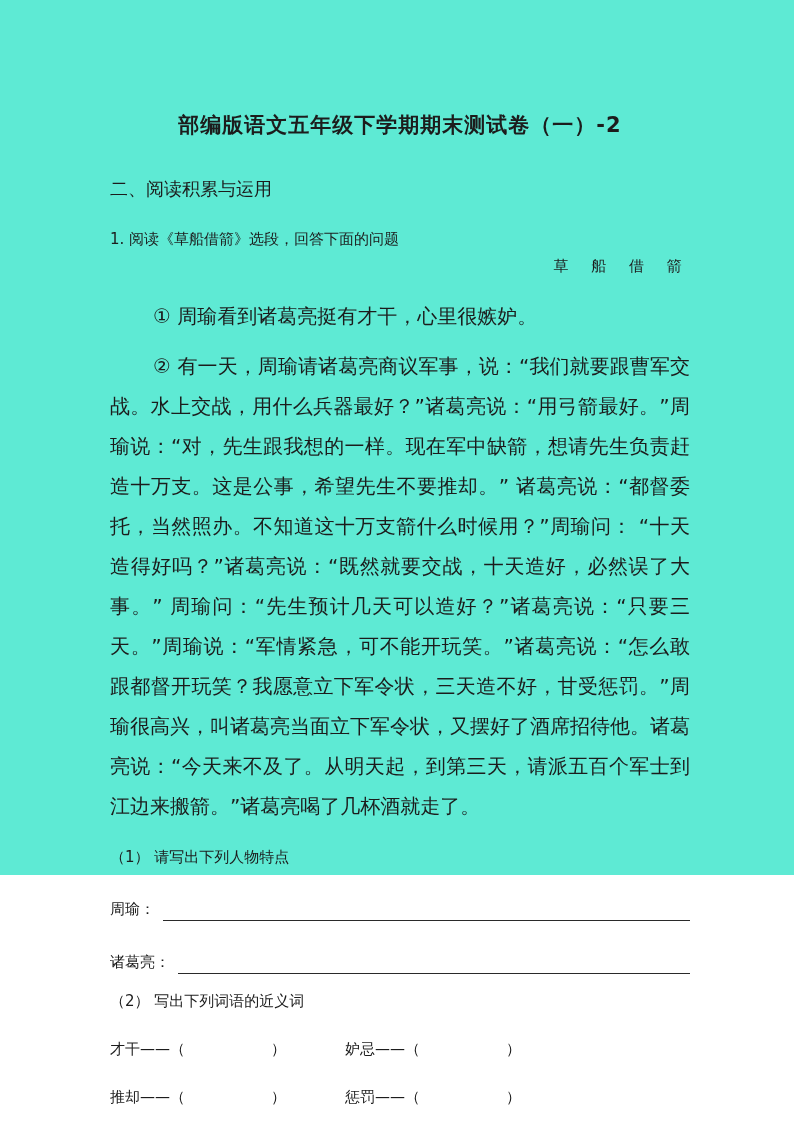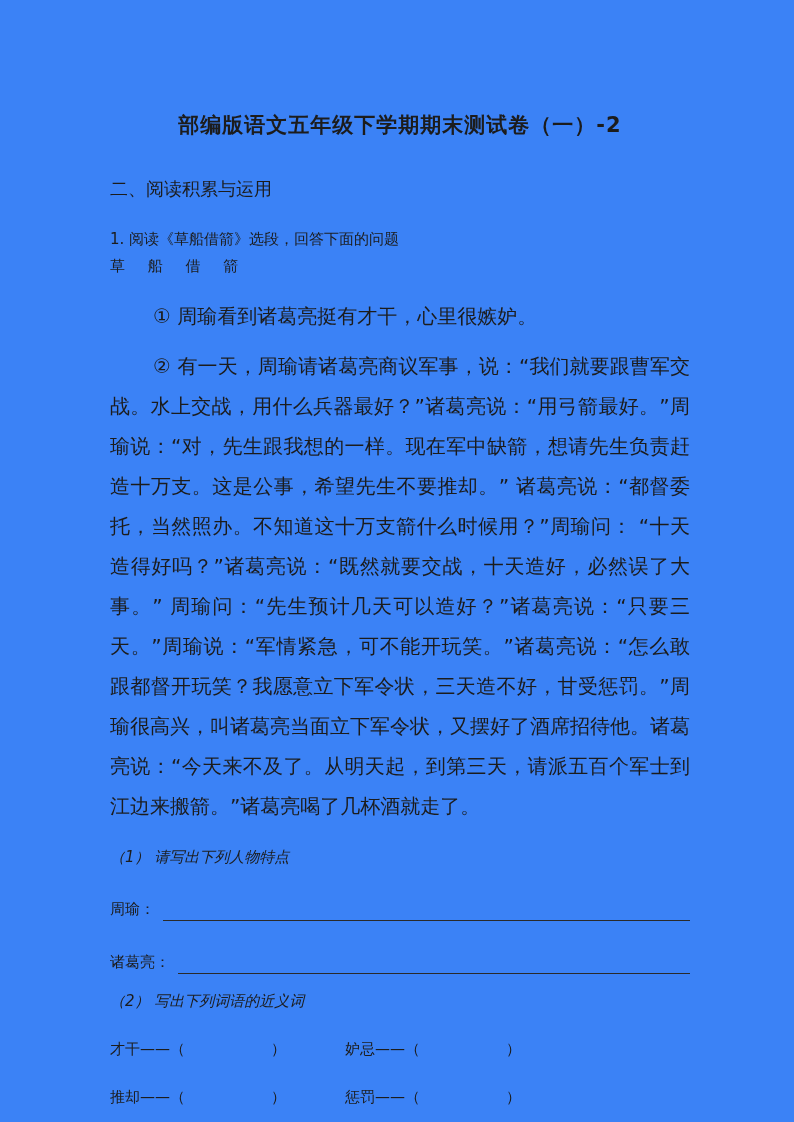--- a/index.html
+++ b/index.html
@@ -10,23 +10,23 @@
   body {
     width: 794px;
     height: 1122px;
     font-family: "DejaVu Sans", "Liberation Sans", sans-serif;
     color: #1c1c1c;
     overflow: hidden;
   }
   .page {
     box-sizing: border-box;
     width: 794px;
-    height: 1122px;
+    height: 875px;
     padding: 112px 104px 64px 110px;
-    background: #3b82f6;
+    background: #5eead4;
   }
   .doc-title {
     font-size: 21px;
     font-weight: 700;
     text-align: center;
     margin: 0;
     letter-spacing: 1px;
     line-height: 1.3;
   }
   .section-heading {
@@ -35,40 +35,39 @@
     margin: 38px 0 0 0;
     line-height: 1.3;
   }
   .question-intro {
     font-size: 15px;
     margin: 29px 0 8px 0;
     line-height: 1.3;
   }
   .passage-title {
     font-size: 15px;
-    text-align: left;
+    text-align: right;
     margin: 4px 0 0 0;
     letter-spacing: 0.55em;
     word-spacing: 0.1em;
     line-height: 1.3;
   }
   .para {
     font-size: 20px;
     line-height: 2;
     text-align: justify;
     text-indent: 2.15em;
     margin: 0;
   }
   .para-1 { margin-top: 19px; }
   .para-2 { margin-top: 10px; }
   .q-label {
     font-size: 15px;
     margin: 21px 0 0 0;
     line-height: 1.4;
-    font-style: italic;
   }
   .blank-row {
     display: flex;
     align-items: flex-end;
     font-size: 15px;
     margin-top: 31px;
     line-height: 1.4;
   }
   .blank-row .blank-label {
     white-space: nowrap;

